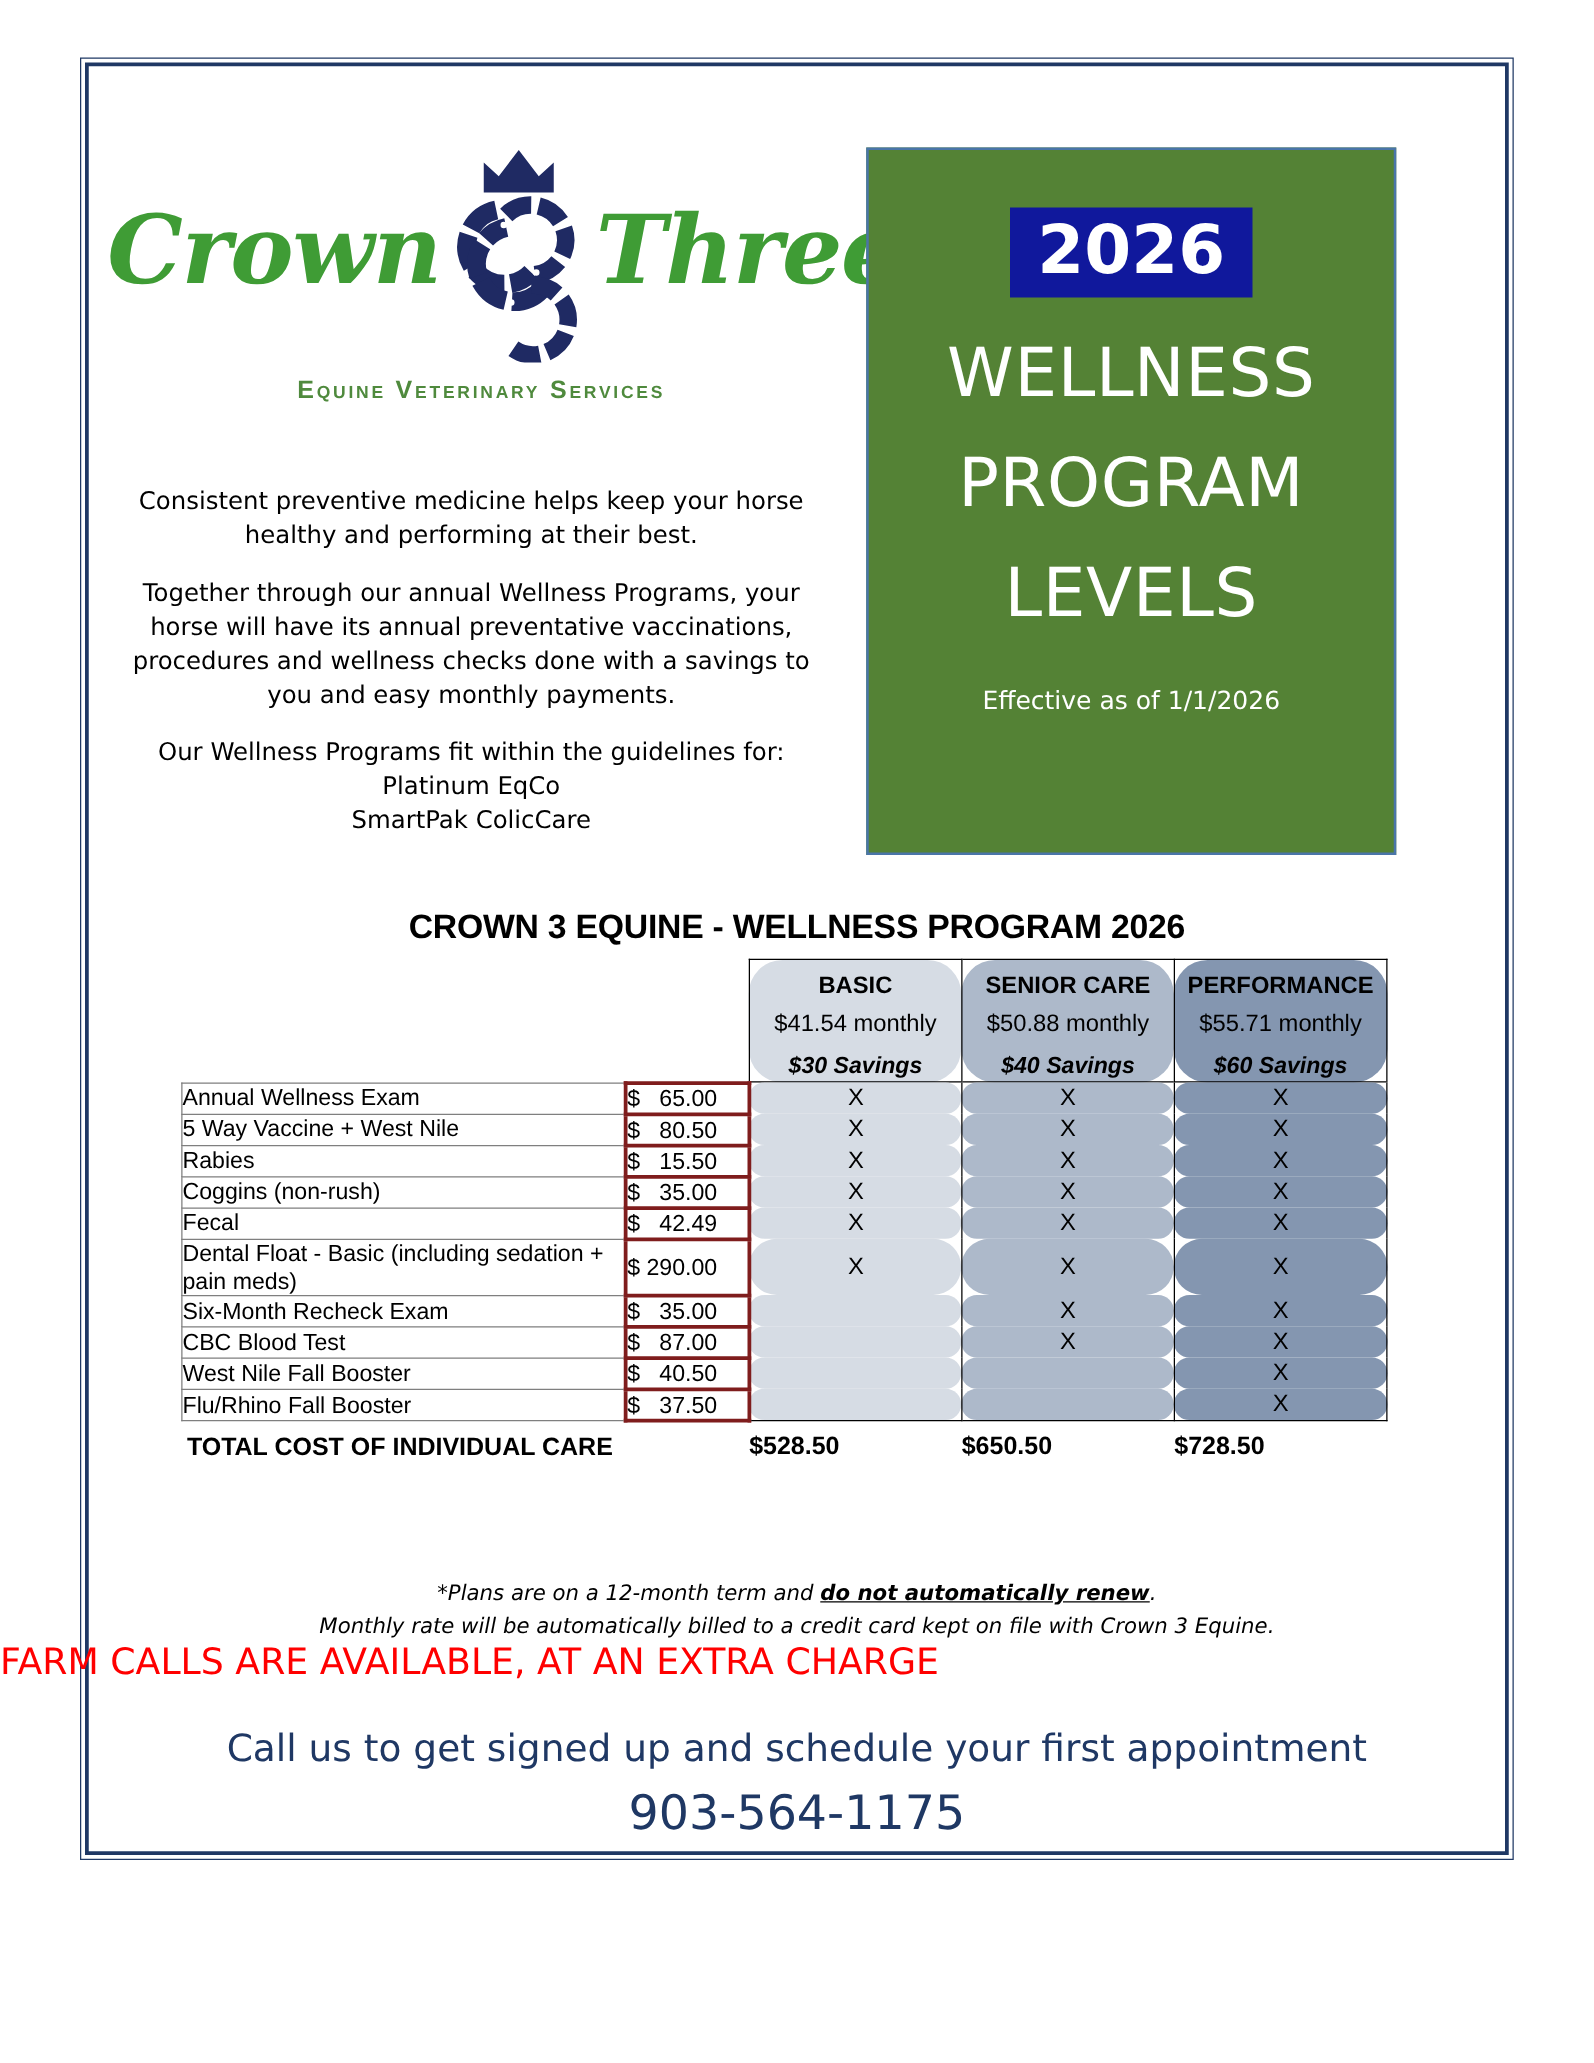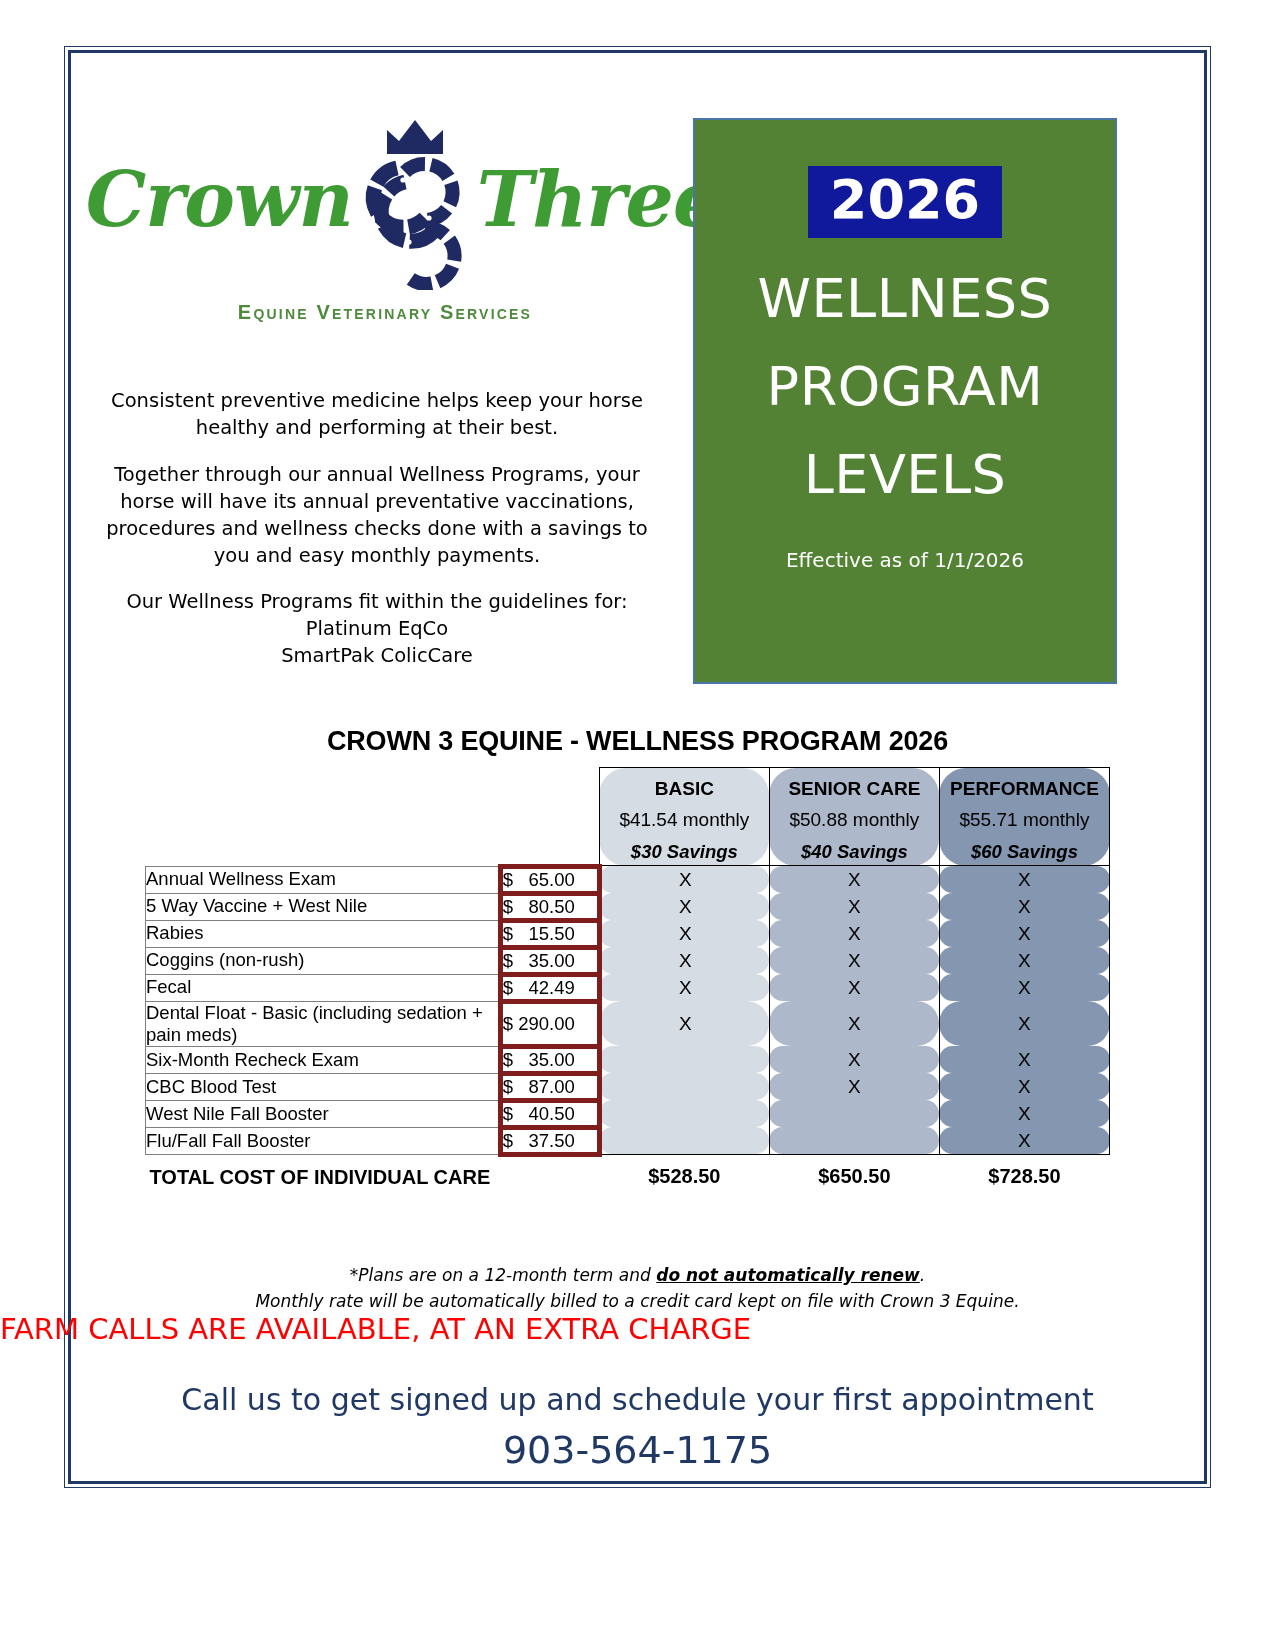--- a/index.html
+++ b/index.html
@@ -179,21 +179,21 @@
   .col-perf  { background: #8496b0; }
 
   .row-name {
     border: 1px solid #7f7f7f;
     padding: 5px 0 5px 9px;
     text-align: left;
     white-space: normal;
     line-height: 1.2;
   }
   .row-price {
-    border: 5px solid #7f1d1d;
+    border: 3px solid #7f1d1d;
     text-align: left;
     padding: 5px 4px 5px 6px;
     font-variant-numeric: tabular-nums;
     white-space: pre;
   }
   .row-mark {
     text-align: center;
     border-left: 1.5px solid #000;
     border-right: 1.5px solid #000;
     vertical-align: middle;
@@ -201,21 +201,21 @@
   }
   tr.last-data .row-mark { border-bottom: 1.5px solid #000; }
 
   .total-row td {
     border: none;
     padding-top: 9px;
     font-weight: bold;
     font-size: 20px;
   }
   .total-label { text-align: left; padding-left: 4px !important; }
-  .total-val { text-align: center; }
+  .total-val { }
 
   
   .fine {
     position: absolute;
     left: 0;
     top: 1262px;
     width: 1275px;
     text-align: center;
     font-size: 17px;
     font-style: italic;
@@ -400,21 +400,21 @@
           <td class="row-mark col-perf">X</td>
         </tr>
         <tr>
           <td class="row-name">West Nile Fall Booster</td>
           <td class="row-price">$   40.50</td>
           <td class="row-mark col-basic"></td>
           <td class="row-mark col-senior"></td>
           <td class="row-mark col-perf">X</td>
         </tr>
         <tr class="last-data">
-          <td class="row-name">Flu/Fall Fall Booster</td>
+          <td class="row-name">Flu/Rhino Fall Booster</td>
           <td class="row-price">$   37.50</td>
           <td class="row-mark col-basic"></td>
           <td class="row-mark col-senior"></td>
           <td class="row-mark col-perf">X</td>
         </tr>
         <tr class="total-row">
           <td class="total-label" colspan="2">TOTAL COST OF INDIVIDUAL CARE</td>
           <td class="total-val">$528.50</td>
           <td class="total-val">$650.50</td>
           <td class="total-val">$728.50</td>

